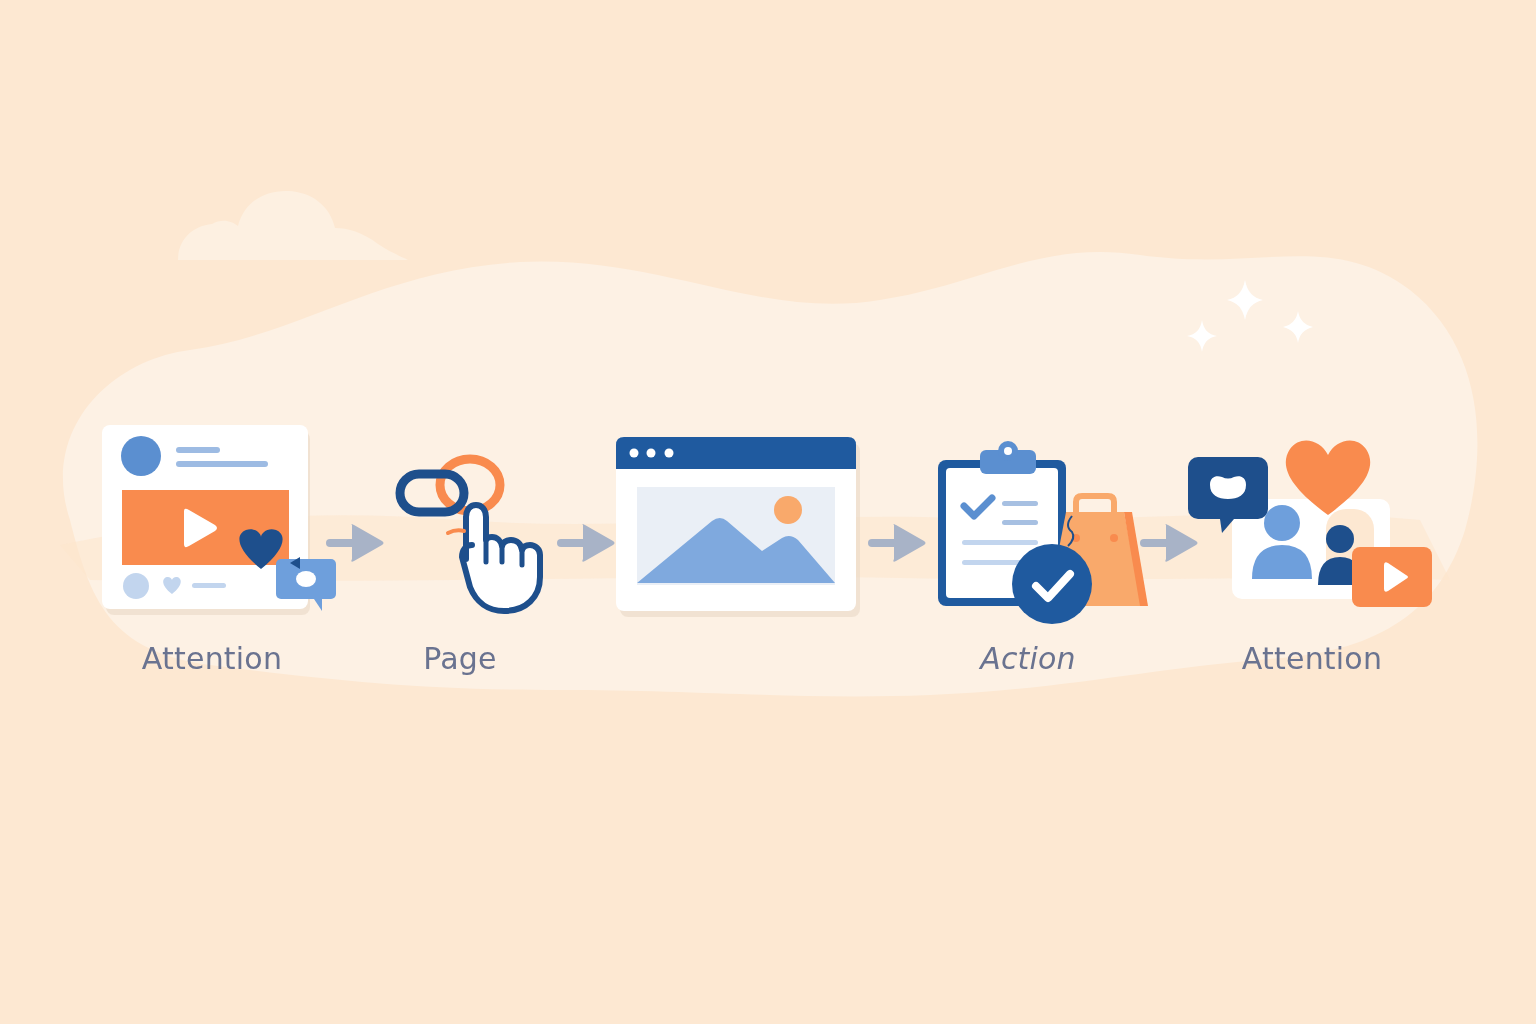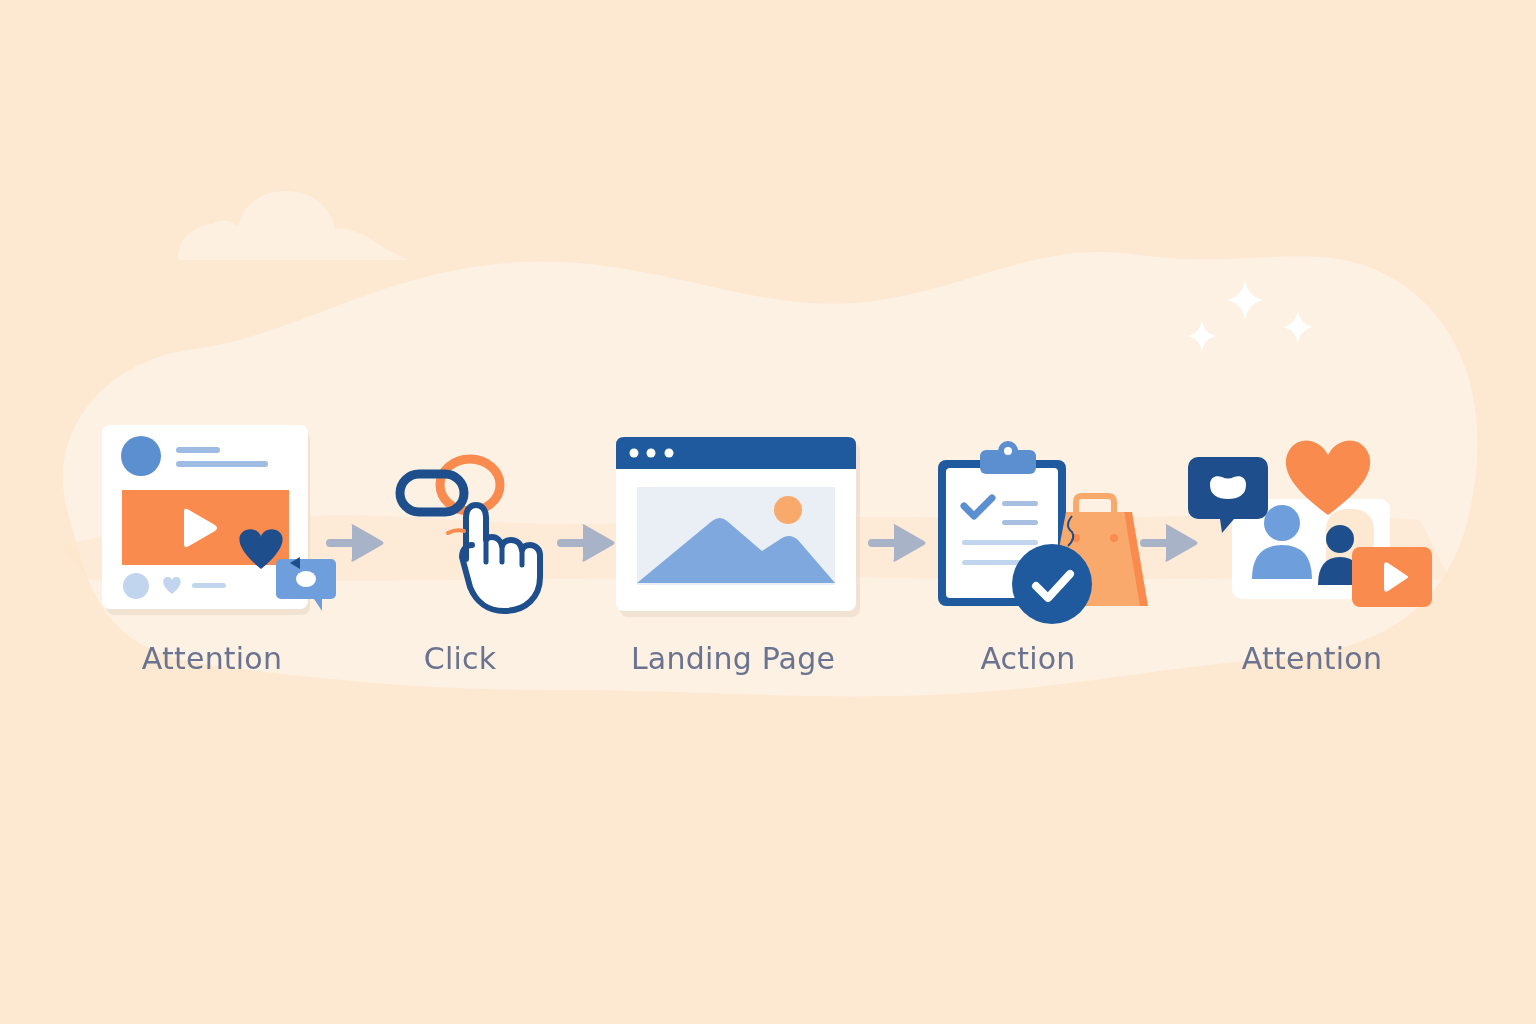--- a/index.html
+++ b/index.html
@@ -179,17 +179,16 @@
       </g>
 
       <g>
         <rect x="166" y="114" width="80" height="60" rx="8" fill="#f98b4e"></rect>
         <path d="M198,132 L198,156 Q198,160 202,158 L220,146 Q224,144 220,142 L202,130 Q198,128 198,132 Z" fill="#ffffff"></path>
       </g>
     </svg>
   </div>
 
   <div class="label" style="left:212px;">Attention</div>
-  <div class="label" style="left:460px;">Click</div>
-  <div class="label" style="left:733px;">Landing Page</div>
-  <div class="label" style="left:1028px;">Action</div>
+  <div class="label" style="left:460px;">Page</div>
+  <div class="label" style="left:1028px;font-style:italic;">Action</div>
   <div class="label" style="left:1312px;">Attention</div>
 </div>
 
 </body></html>

